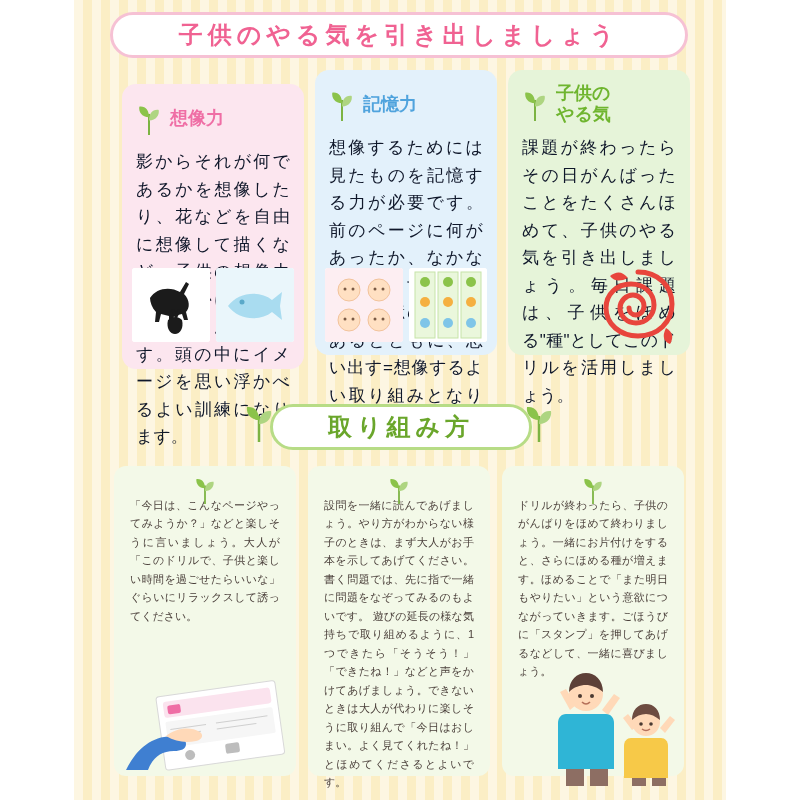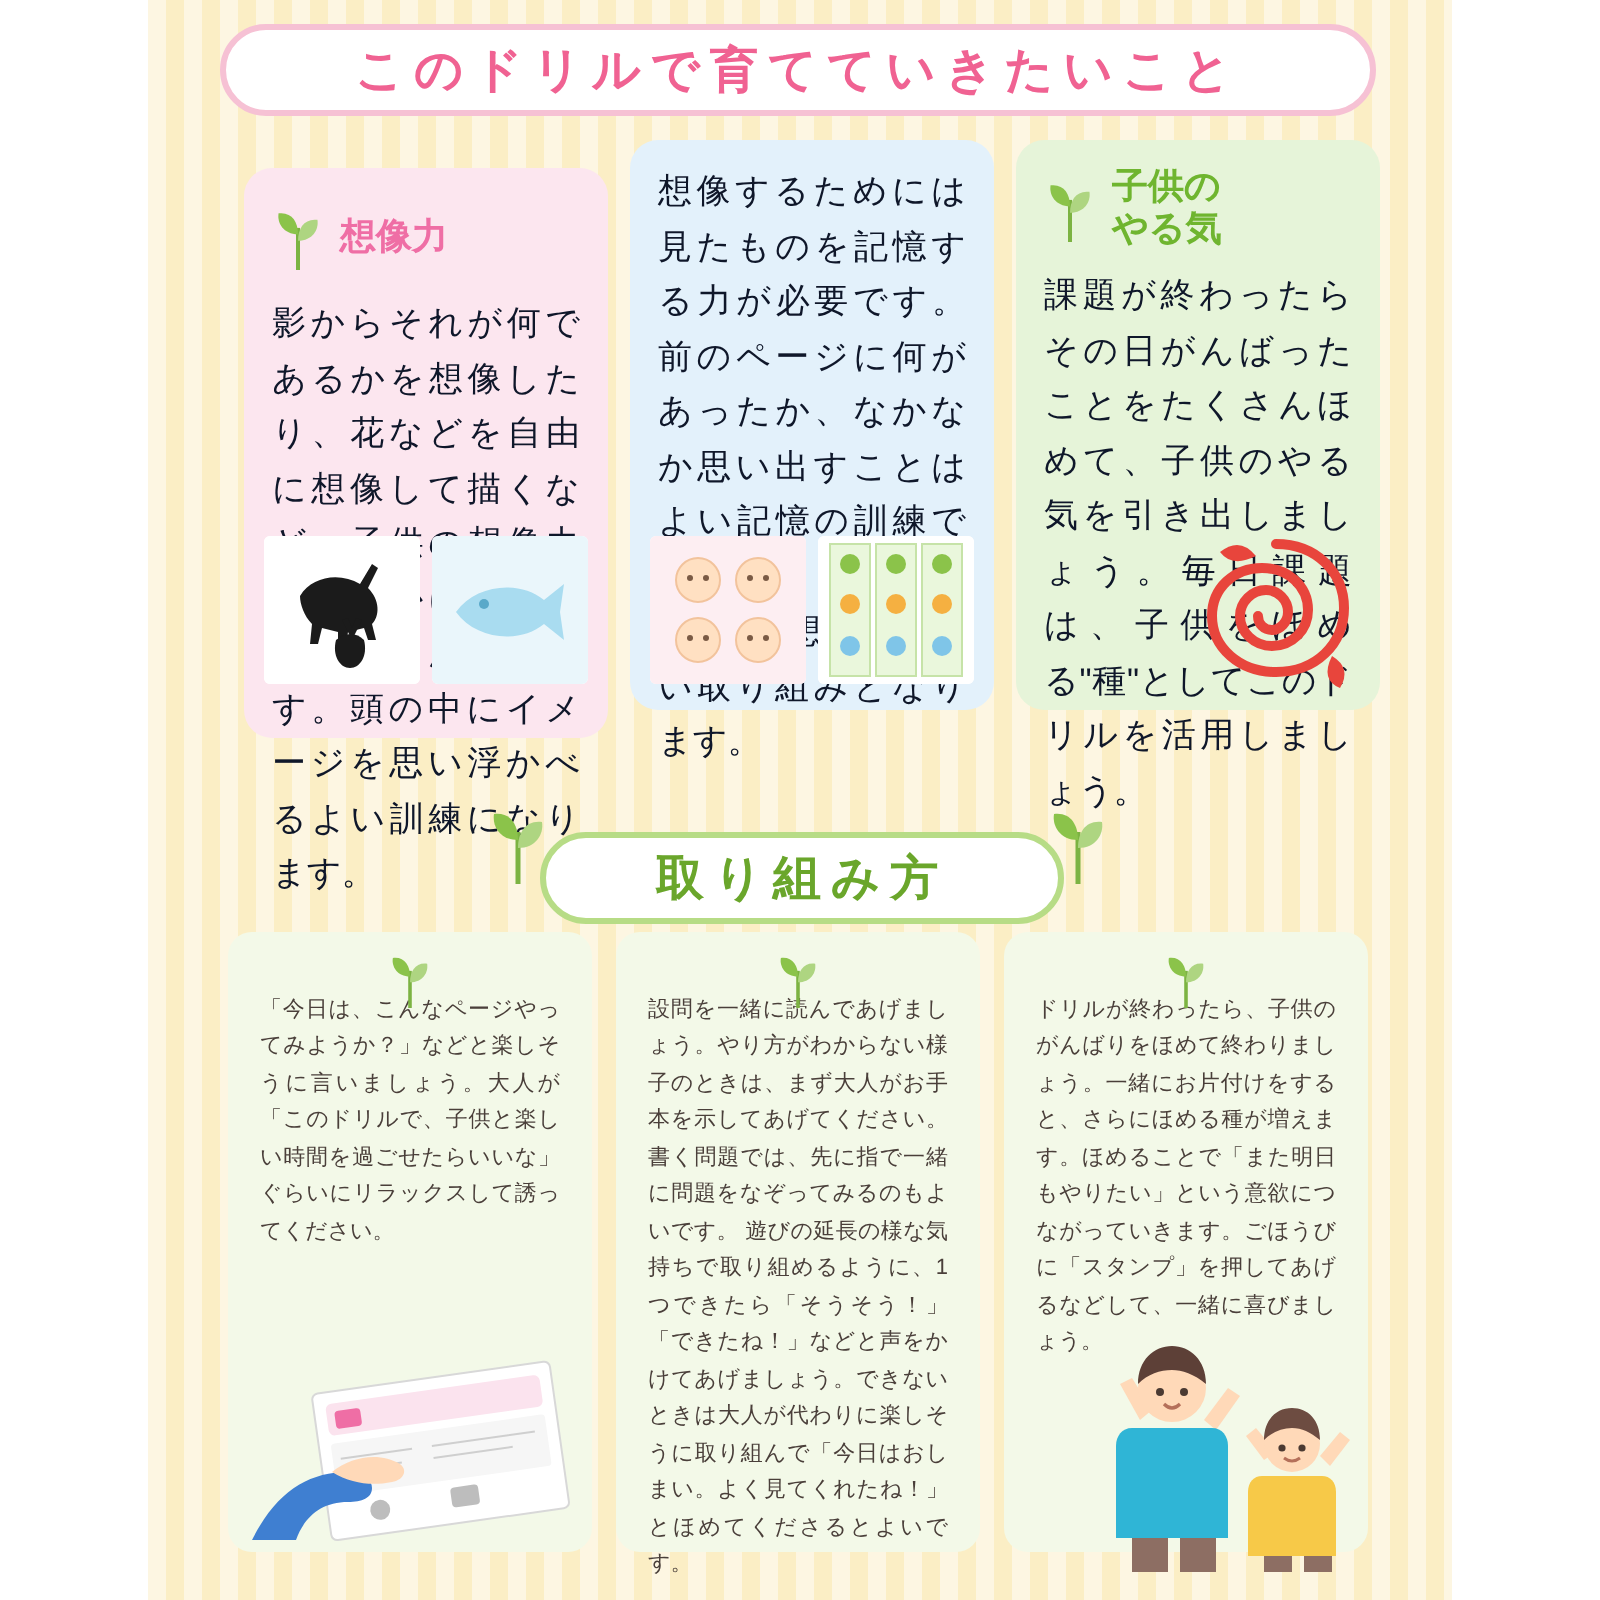--- a/index.html
+++ b/index.html
@@ -140,21 +140,21 @@
     </div>
     <div class="sprout" style="left:574px; top:8px;">
       <svg width="30" height="42" viewBox="0 0 30 42">
         <path d="M15 42 V16" stroke="#7cb342" stroke-width="2.5" fill="none"></path>
         <path d="M15 20 C6 20 2 13 3 7 C11 6 15 12 15 20Z" fill="#8bc34a"></path>
         <path d="M15 24 C24 24 28 17 27 11 C19 10 15 16 15 24Z" fill="#aed581"></path>
       </svg>
     </div>
 
     <div class="ribbon" style="left:36px; top:12px; width:578px;">
-      <span class="ribbon-title">このドリルで育てていきたいこと</span>
+      <span class="ribbon-title">子供のやる気を引き出しましょう</span>
     </div>
 
     <div class="card pink" style="left:48px; top:70px; width:182px; height:285px;">
       <div class="card-head">
         <span class="sprout" style="position:relative;">
           <svg width="26" height="34" viewBox="0 0 30 42">
             <path d="M15 42 V16" stroke="#7cb342" stroke-width="2.5" fill="none"></path>
             <path d="M15 20 C6 20 2 13 3 7 C11 6 15 12 15 20Z" fill="#8bc34a"></path>
             <path d="M15 24 C24 24 28 17 27 11 C19 10 15 16 15 24Z" fill="#aed581"></path>
           </svg>
@@ -175,20 +175,30 @@
       <div class="thumb" style="width:78px;height:74px;">
         <svg width="78" height="74" viewBox="0 0 78 74">
           <rect width="78" height="74" fill="#eaf6fb"></rect>
           <path d="M12 38 c10-14 32-16 44-6 l10-8 -2 14 2 14 -10-8 c-12 10-34 8-44-6z" fill="#a9dcf0"></path>
           <circle cx="26" cy="34" r="2.5" fill="#5aa9c9"></circle>
         </svg>
       </div>
     </div>
 
     <div class="card blue" style="left:241px; top:70px; width:182px; height:285px;">
+      <div class="card-head">
+        <span class="sprout" style="position:relative;">
+          <svg width="26" height="34" viewBox="0 0 30 42">
+            <path d="M15 42 V16" stroke="#7cb342" stroke-width="2.5" fill="none"></path>
+            <path d="M15 20 C6 20 2 13 3 7 C11 6 15 12 15 20Z" fill="#8bc34a"></path>
+            <path d="M15 24 C24 24 28 17 27 11 C19 10 15 16 15 24Z" fill="#aed581"></path>
+          </svg>
+        </span>
+        <span class="card-title">記憶力</span>
+      </div>
       <div class="card-body">想像するためには見たものを記憶する力が必要です。前のページに何があったか、なかなか思い出すことはよい記憶の訓練であるとともに、思い出す=想像するよい取り組みとなります。</div>
     </div>
     <div class="imgrow" style="left:251px; top:268px;">
       <div class="thumb" style="width:78px;height:74px;">
         <svg width="78" height="74" viewBox="0 0 78 74">
           <rect width="78" height="74" fill="#fdeef2"></rect>
           <circle cx="24" cy="22" r="11" fill="#ffe0c2"></circle>
             <circle cx="24" cy="22" r="11" fill="none" stroke="#f2c39c"></circle>
           <circle cx="54" cy="22" r="11" fill="#ffe0c2"></circle>
             <circle cx="54" cy="22" r="11" fill="none" stroke="#f2c39c"></circle>
@@ -272,21 +282,21 @@
       </svg>
     </div>
     <div class="sprout" style="left:450px; top:18px;">
       <svg width="30" height="42" viewBox="0 0 30 42">
         <path d="M15 42 V16" stroke="#7cb342" stroke-width="2.5" fill="none"></path>
         <path d="M15 20 C6 20 2 13 3 7 C11 6 15 12 15 20Z" fill="#8bc34a"></path>
         <path d="M15 24 C24 24 28 17 27 11 C19 10 15 16 15 24Z" fill="#aed581"></path>
       </svg>
     </div>
 
-    <div class="ribbon green" style="left:196px; top:34px; width:262px;">
+    <div class="ribbon green" style="left:196px; top:22px; width:262px;">
       <span class="ribbon-title">取り組み方</span>
     </div>
 
     <div class="panel" style="left:40px; top:84px; width:182px; height:310px;">
       <span class="sprout">
         <svg width="24" height="30" viewBox="0 0 30 42">
           <path d="M15 42 V16" stroke="#7cb342" stroke-width="2.5" fill="none"></path>
           <path d="M15 20 C6 20 2 13 3 7 C11 6 15 12 15 20Z" fill="#8bc34a"></path>
           <path d="M15 24 C24 24 28 17 27 11 C19 10 15 16 15 24Z" fill="#aed581"></path>
         </svg>

